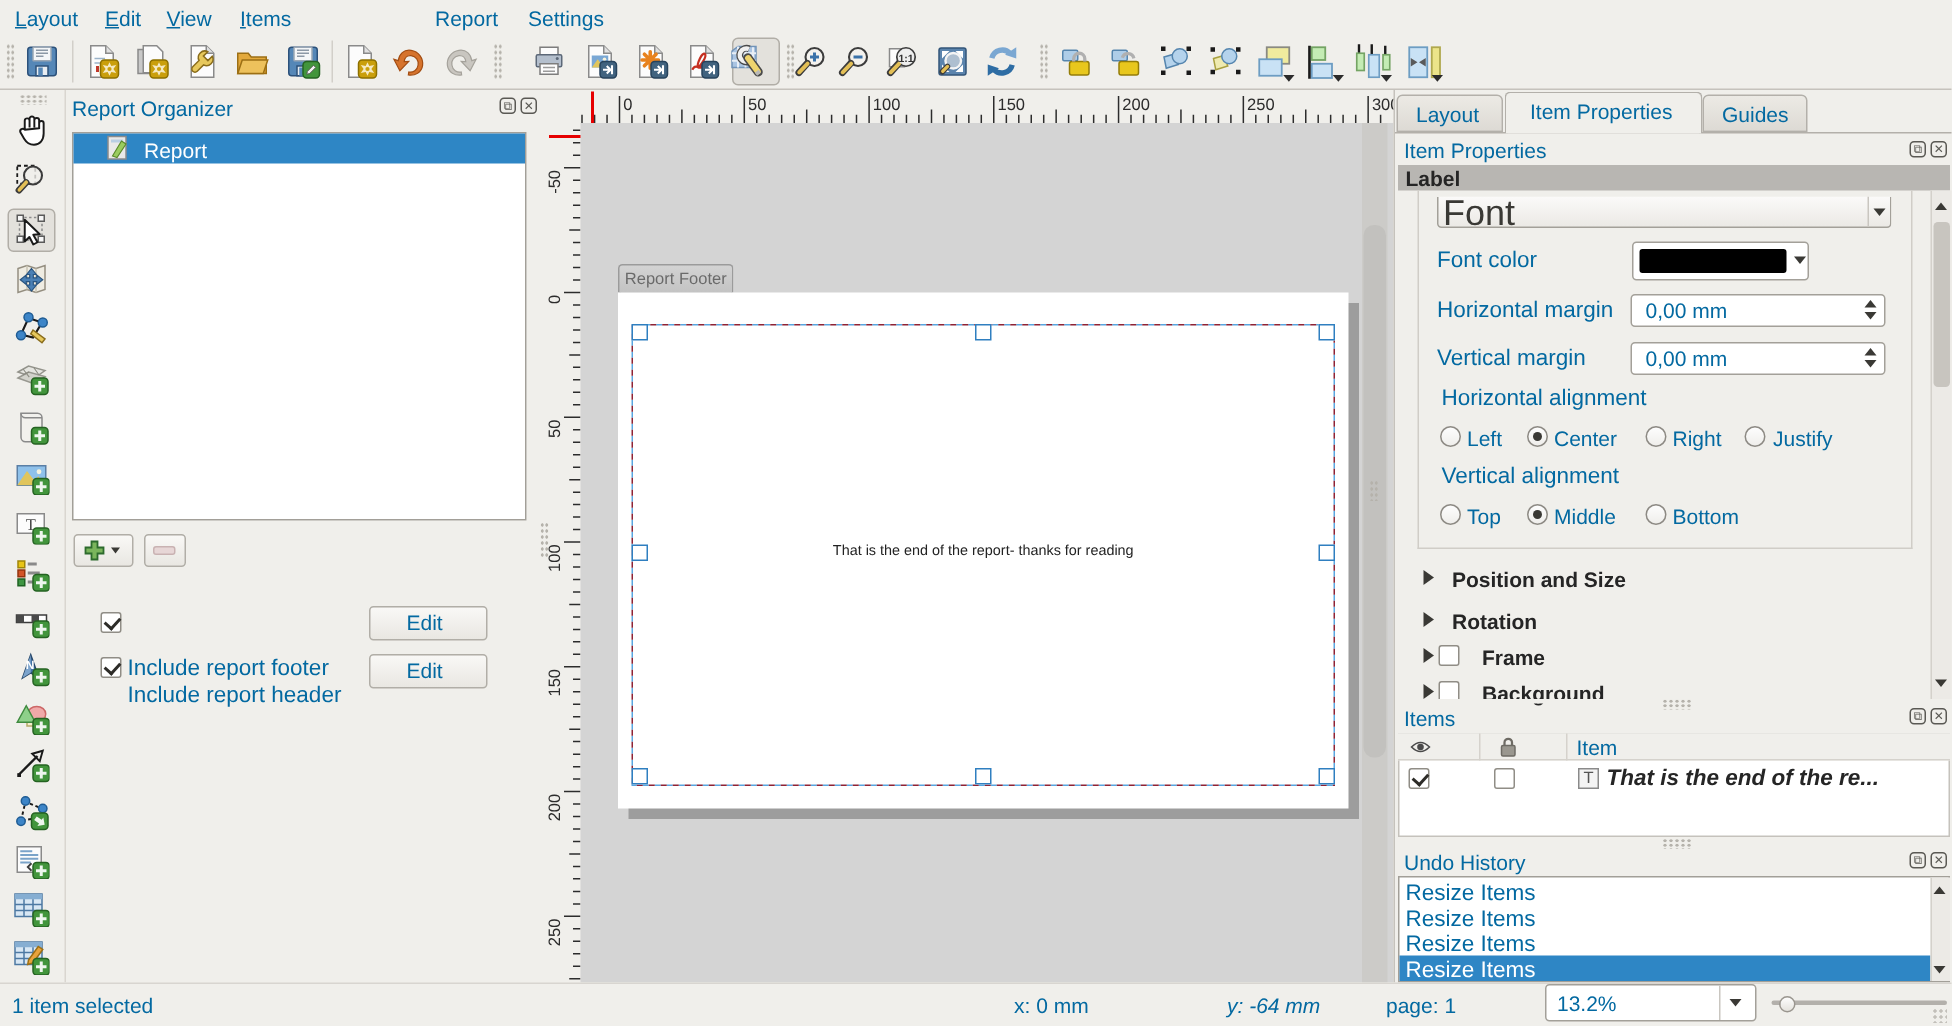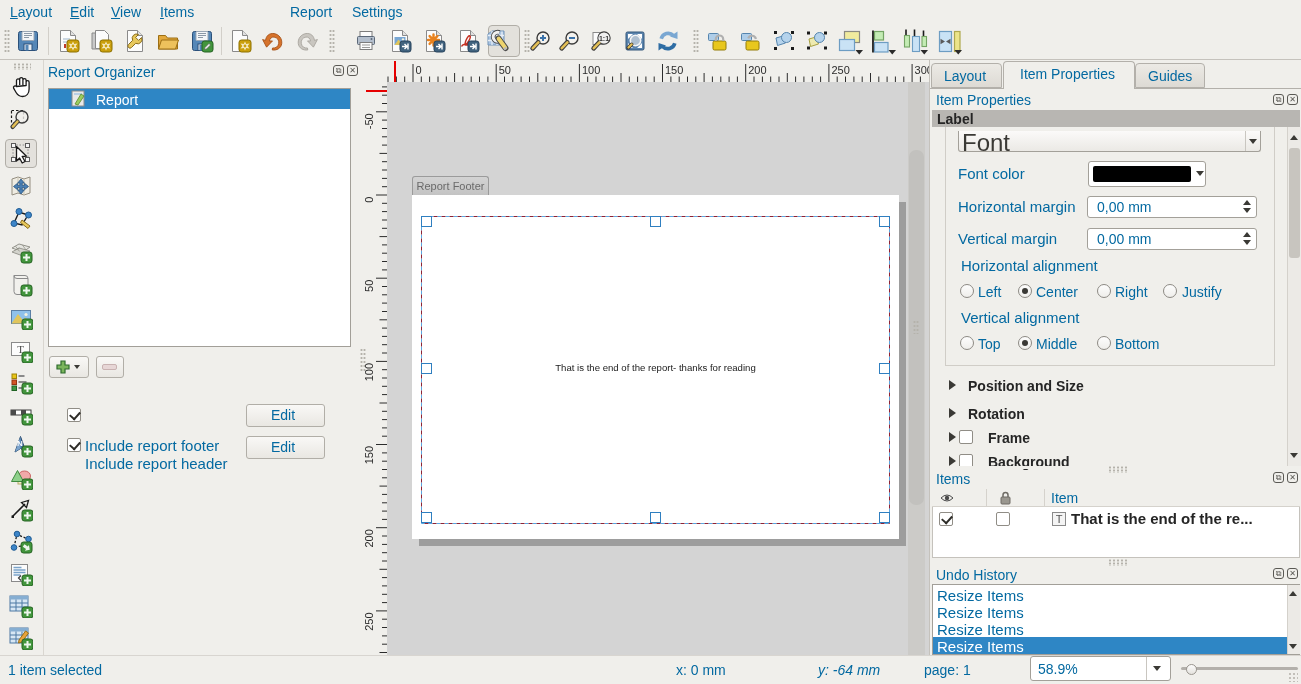--- a/index.html
+++ b/index.html
@@ -666,21 +666,21 @@
  <circle cx="7" cy="6" r="2.2" fill="#4a4a4a"></circle>
 </svg>
 <svg class="abs" style="left:1000px;top:491px;" width="11" height="14" viewBox="0 0 11 14">
  <rect x="1" y="6" width="9" height="7" rx="1" fill="#9a978f" stroke="#6e6b64"></rect>
  <path d="M3 6 V4 a2.5 2.5 0 0 1 5 0 V6" fill="none" stroke="#6e6b64" stroke-width="1.5"></path>
 </svg>
 <div class="txt" style="left:1051px;top:490px;">Item</div>
 <div class="check on" style="left:939px;top:512px;"></div>
 <div class="check" style="left:996px;top:512px;"></div>
 <div class="abs" style="left:1052px;top:512px;width:14px;height:14px;border:1px solid #8a8a8a;background:#f4f4f4;color:#555;font-size:11px;text-align:center;line-height:13px;">T</div>
-<div class="txt b" style="left:1071px;top:510px;font-size:15px;">That is the end of the re...</div>
+<div class="txt b" style="left:1071px;top:510px;font-size:15px;font-style:italic;">That is the end of the re...</div>
 <div class="hgrip" style="left:1108px;top:559px;width:20px;"></div>
 
 <div class="txt" style="left:936px;top:567px;">Undo History</div>
 <div class="panelbtn" style="left:1273px;top:568px;">⧉</div>
 <div class="panelbtn" style="left:1287px;top:568px;">✕</div>
 <div class="abs" style="left:932px;top:584px;width:368px;height:71px;background:#fff;border:1px solid #a29f98;"></div>
 <div class="txt" style="left:937px;top:587px;font-size:15px;">Resize Items</div>
 <div class="txt" style="left:937px;top:604px;font-size:15px;">Resize Items</div>
 <div class="txt" style="left:937px;top:621px;font-size:15px;">Resize Items</div>
 <div class="abs" style="left:933px;top:637px;width:354px;height:17px;background:#2e86c5;"></div>
@@ -688,19 +688,19 @@
 <div class="abs" style="left:1287px;top:585px;width:13px;height:69px;background:#eceae6;border-left:1px solid #d4d1cb;"></div>
 <div class="upa" style="left:1289px;top:591px;"></div>
 <div class="dna" style="left:1289px;top:644px;"></div>
 
 <div class="abs" style="left:0;top:655px;width:1301px;height:29px;background:#f0efeb;border-top:1px solid #d8d5d0;"></div>
 <div class="txt" style="left:8px;top:662px;">1 item selected</div>
 <div class="txt" style="left:676px;top:662px;">x: 0 mm</div>
 <div class="txt" style="left:818px;top:662px;font-style:italic;">y: -64 mm</div>
 <div class="txt" style="left:924px;top:662px;">page: 1</div>
 <div class="inp" style="left:1030px;top:656px;width:141px;height:25px;"></div>
-<div class="txt" style="left:1038px;top:661px;">58.9%</div>
+<div class="txt" style="left:1038px;top:661px;">13.2%</div>
 <div class="abs" style="left:1146px;top:657px;width:1px;height:23px;background:#c9c6c0;"></div>
 <div class="dna" style="left:1153px;top:666px;"></div>
 <div class="abs" style="left:1181px;top:667px;width:117px;height:3px;background:#b3b0ab;border-radius:2px;"></div>
 <div class="abs" style="left:1186px;top:664px;width:11px;height:11px;border-radius:50%;background:linear-gradient(#fdfdfd,#e4e2dd);border:1px solid #9a968f;"></div>
 
 <div class="abs" style="right:3px;top:672px;width:10px;height:10px;background-image:radial-gradient(circle,#c2bfb9 1px,transparent 1.2px);background-size:4px 4px;"></div>
 
 </body></html>

